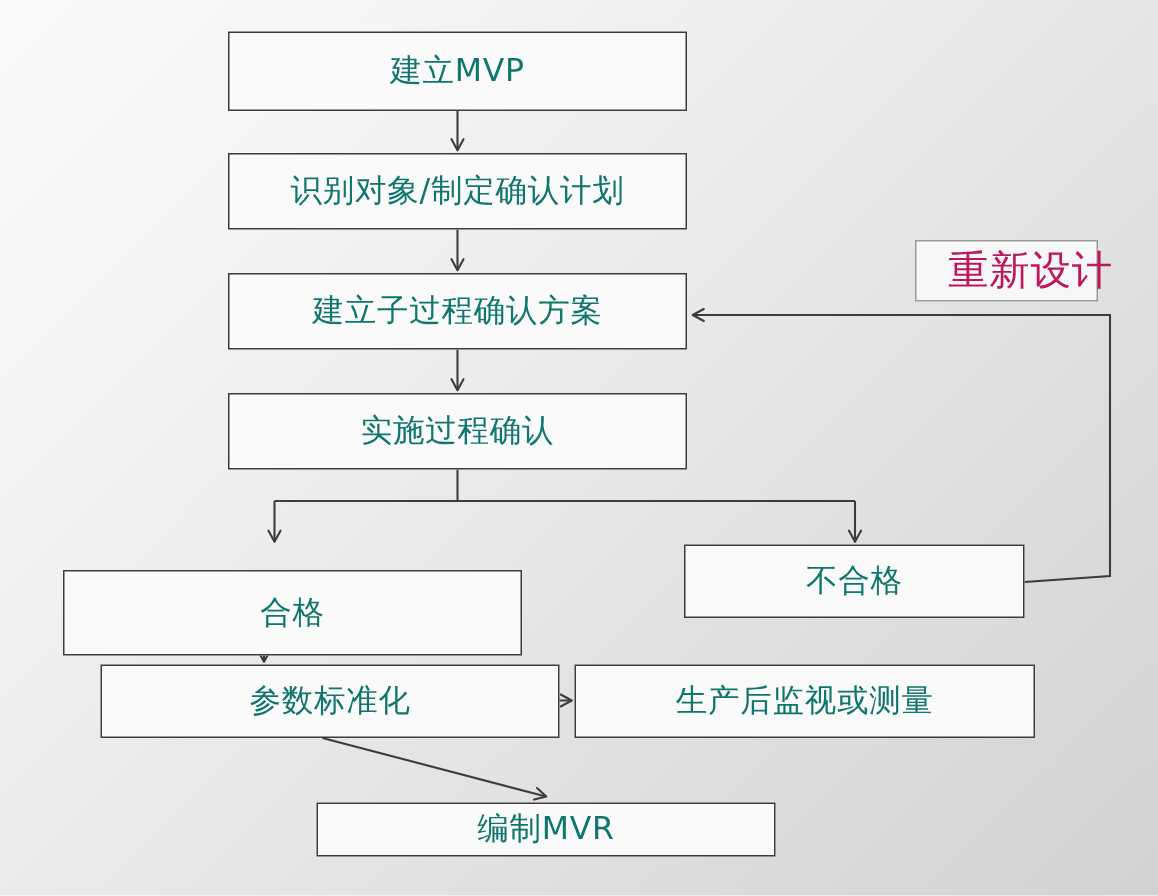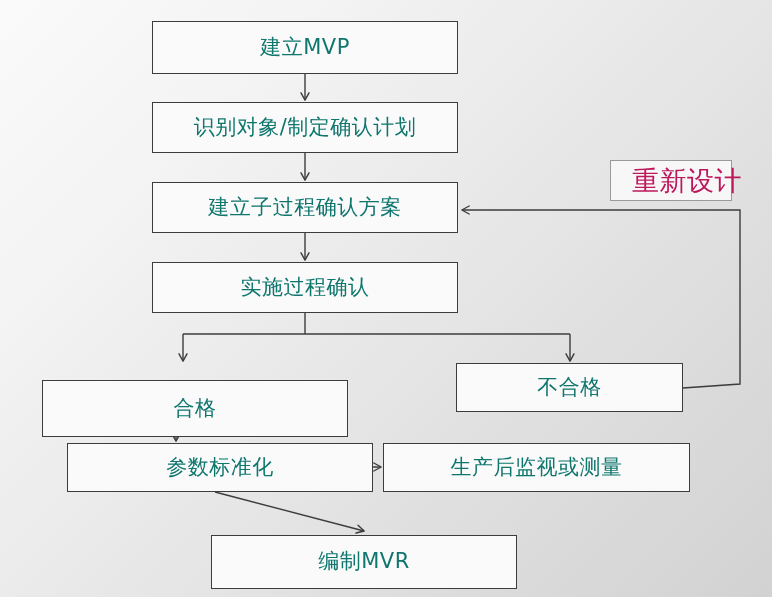--- a/index.html
+++ b/index.html
@@ -119,17 +119,17 @@
   </div>
 
   <div class="node" style="left:23px; top:443px; width:306px; height:49px;margin-left:44px;">
     <span class="node-label">参数标准化</span>
   </div>
 
   <div class="node" style="left:383px; top:443px; width:307px; height:49px;">
     <span class="node-label">生产后监视或测量</span>
   </div>
 
-  <div class="node" style="left:211px; top:535px; width:306px; height:54px;">
+  <div class="node" style="left:211px; top:535px; width:306px; height:36px;">
     <span class="node-label">编制MVR</span>
   </div>
 
 </div>
 
 </body></html>

